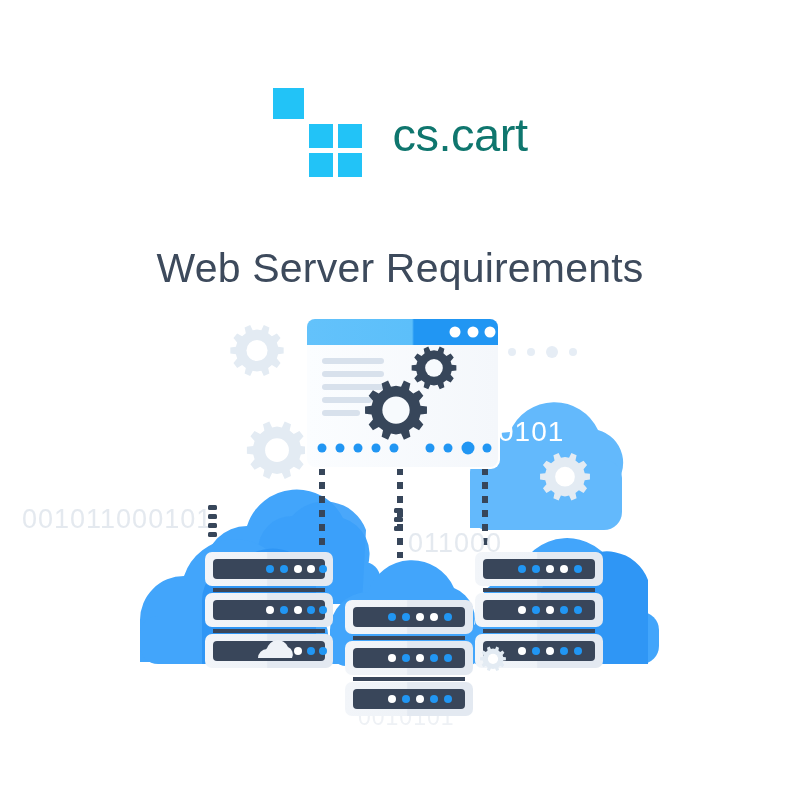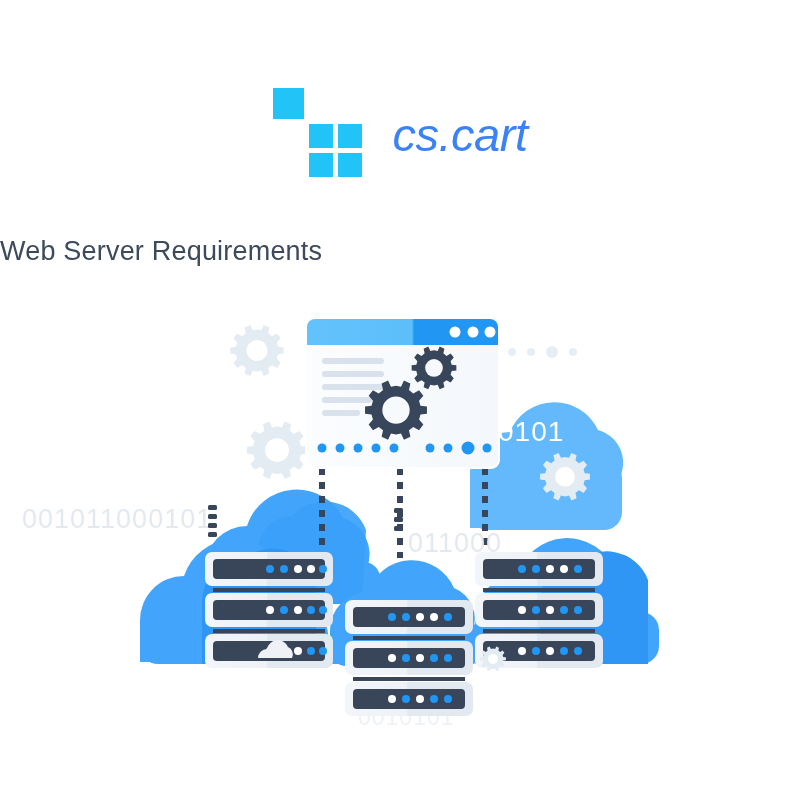--- a/index.html
+++ b/index.html
@@ -42,37 +42,36 @@
     background: #22c3f7;
   }
   #logo-mark .sq-a { left: 0px;  top: 0px;  width: 31px; height: 31px; }
   #logo-mark .sq-b { left: 36px; top: 36px; width: 24px; height: 24px; }
   #logo-mark .sq-c { left: 65px; top: 36px; width: 24px; height: 24px; }
   #logo-mark .sq-d { left: 36px; top: 65px; width: 24px; height: 24px; }
   #logo-mark .sq-e { left: 65px; top: 65px; width: 24px; height: 24px; }
 
   #logo-wordmark {
     font-size: 47px;
-    color: #3b82f6;
+    color: #0f766e;
     letter-spacing: -0.5px;
     line-height: 1;
     font-weight: 400;
     padding-top: 8px;
     padding-left: 24px;
-    font-style: italic;
   }
 
   
   #page-title {
     position: absolute;
     left: 0;
     top: 218px;
     width: 800px;
-    text-align: left;
-    font-size: 27px;
+    text-align: center;
+    font-size: 41px;
     font-weight: 400;
     color: #3d4a5c;
     letter-spacing: 0.2px;
   }
 
   
   #illustration {
     position: absolute;
     left: 0;
     top: 300px;

